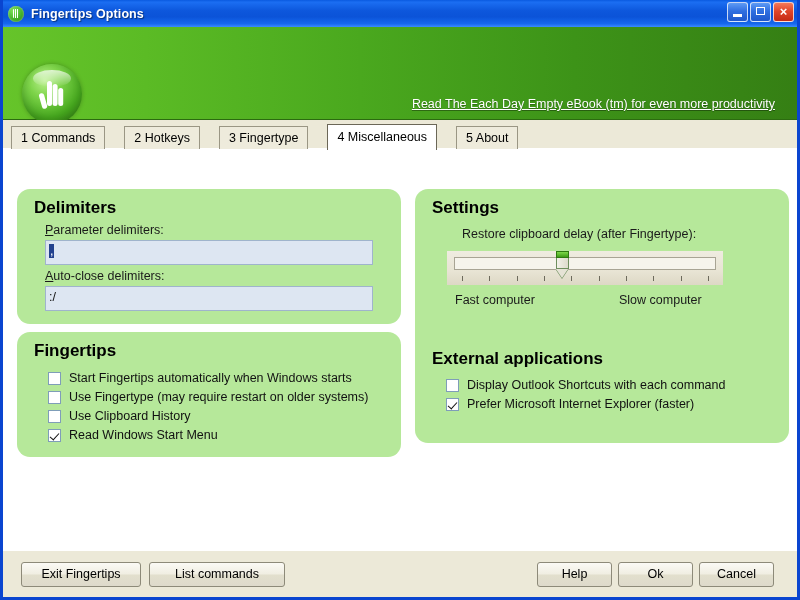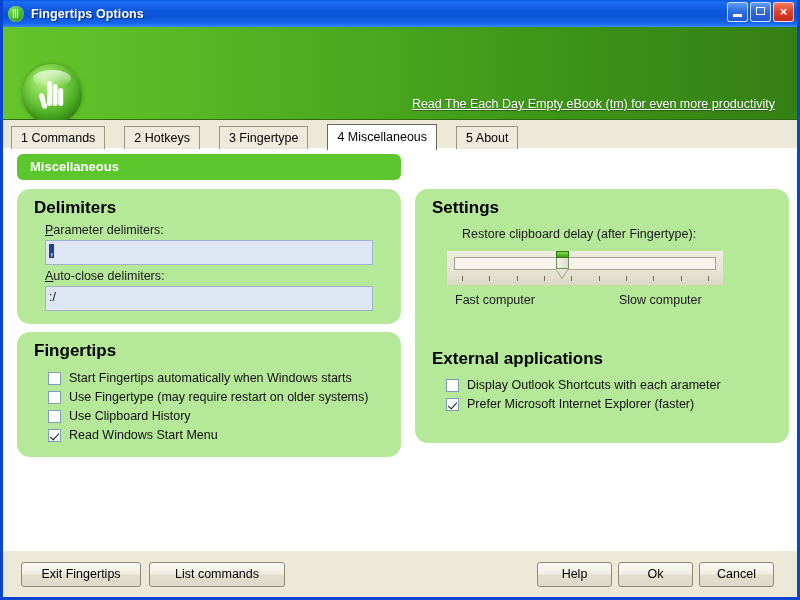--- a/index.html
+++ b/index.html
@@ -395,21 +395,20 @@
   <div id="tabstrip">
     <div class="tab">1 Commands</div>
     <div class="tab">2 Hotkeys</div>
     <div class="tab">3 Fingertype</div>
     <div class="tab active">4 Miscellaneous</div>
     <div class="tab">5 About</div>
   </div>
 
   <div id="page">
 
-    <div id="section-header">Miscellaneous</div>
 
     <div class="panel" id="panel-delimiters">
       <div class="panel-title">Delimiters</div>
 
       <div class="field-label" style="left:28px; top:34px;">
         <u>P</u><span>arameter delimiters:</span>
       </div>
       <div class="textfield" id="param-field" style="left:28px; top:51px; width:328px; height:25px;">
         <span class="sel">,</span>
       </div>
@@ -471,21 +470,21 @@
 
       <div class="slider-endlabel" style="left:40px; top:104px;">Fast computer</div>
       <div class="slider-endlabel" style="left:204px; top:104px;">Slow computer</div>
     </div>
 
     <div class="panel" id="panel-external">
       <div class="panel-title" style="top:14px;">External applications</div>
 
       <div class="cbrow" style="left:31px; top:43px;">
         <span class="cbox"></span>
-        <span>Display Outlook Shortcuts with each arameter</span>
+        <span>Display Outlook Shortcuts with each command</span>
       </div>
       <div class="cbrow" style="left:31px; top:62px;">
         <span class="cbox checked"></span>
         <span>Prefer Microsoft Internet Explorer (faster)</span>
       </div>
     </div>
 
   </div>
 
   <div id="footer">

